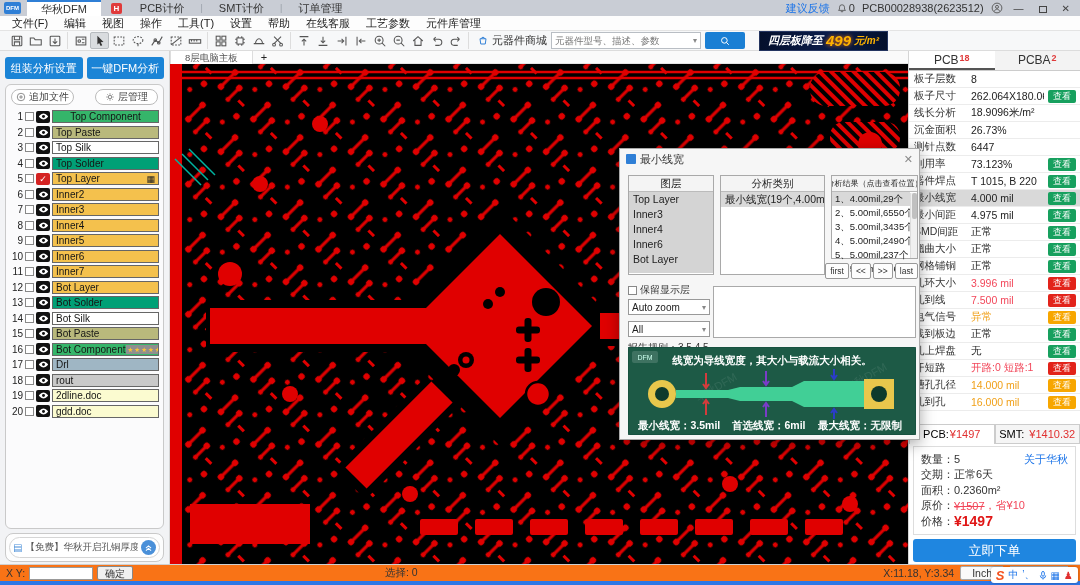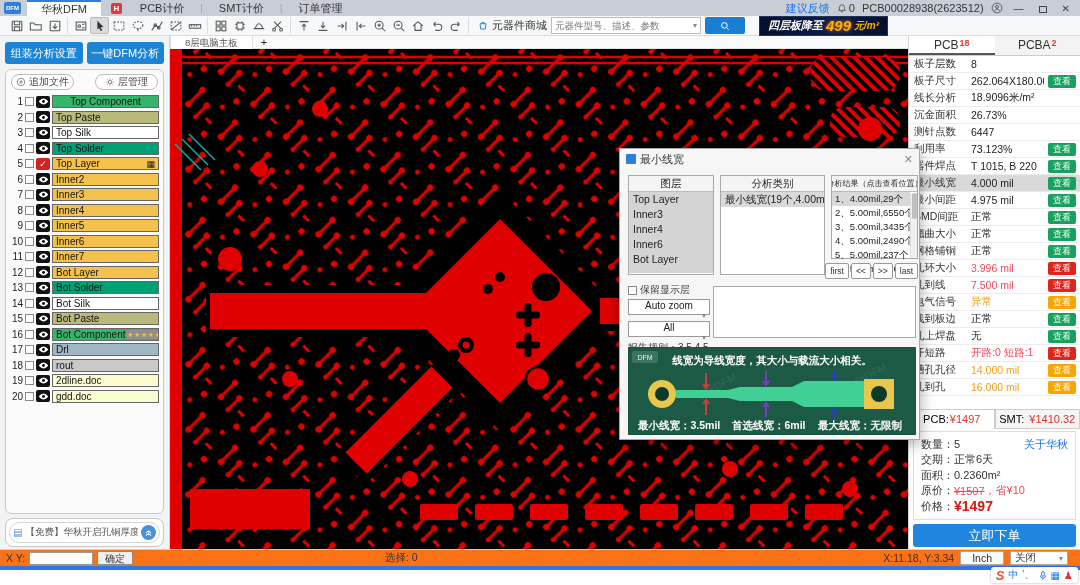--- a/index.html
+++ b/index.html
@@ -125,21 +125,21 @@
   .dlist-gray{background:#d4d4d4;height:calc(100% - 17px);}
   .ritem{line-height:14px;padding-left:3px;font-size:9.5px;white-space:nowrap;overflow:hidden;}
   .ritem.sel{background:#d9d9d9;}
   .dscroll{position:absolute;right:0;top:17px;bottom:0;width:7px;background:#f0f0f0;border-left:1px solid #ddd;}
   .dthumb{position:absolute;top:0;left:1px;width:5px;height:26px;background:#c0c0c0;border-radius:2px;}
   .pager{position:absolute;left:211px;top:114px;width:87px;display:flex;gap:2px;justify-content:flex-end;}
   .pgbtn{border:1px solid #999;background:#fdfdfd;border-radius:2px;font-size:8.5px;color:#333;padding:2px 4px;}
   .dchk{position:absolute;left:8px;top:134px;display:flex;align-items:center;gap:3px;font-size:10px;color:#333;}
   .dchk .box{width:9px;height:9px;border:1px solid #888;background:#fff;}
   .dselect{position:absolute;left:8px;width:82px;height:16px;border:1px solid #999;background:#fff;font-size:10px;color:#222;
-    display:flex;align-items:center;padding:0 3px;flex-direction:column;}
+    display:flex;align-items:center;padding:0 3px;}
   .dselect .caret{margin-left:auto;}
   .drule{position:absolute;left:8px;top:192px;font-size:10px;color:#333;}
   .dwhitebox{position:absolute;left:93px;top:137px;width:203px;height:52px;border:1px solid #a9a9a9;background:#fff;}
   .ddiagram{position:absolute;left:8px;top:198px;width:288px;height:88px;}
 
   
   .statusbar{height:17px;background:#f97316;border-top:1px solid #d0d0d0;display:flex;align-items:center;font-size:10.5px;color:#333;position:relative;z-index:10;}
   .sb-left{width:170px;display:flex;align-items:center;gap:4px;padding-left:6px;}
   .xyinput{width:64px;height:13px;border:1px solid #999;background:#fff;}
   .okbtn{border:1px solid #888;background:#f0f0f0;border-radius:2px;font-size:10px;padding:0 7px;height:14px;line-height:13px;}
@@ -183,20 +183,32 @@
           <circle cx="8" cy="8" r="6.5"></circle>
           <circle cx="8" cy="6.5" r="2"></circle>
           <path d="M4.5 12.5c.6-2 2-3 3.5-3s2.9 1 3.5 3"></path>
         </svg>
       <span class="winbtn">—</span>
       <span class="winbtn"><span class="maxbox"></span></span>
       <span class="winbtn">✕</span>
     </div>
   </div>
 
+  <div class="menubar" id="menu-items">
+      <span class="menu-item">文件(F)</span>
+      <span class="menu-item">编辑</span>
+      <span class="menu-item">视图</span>
+      <span class="menu-item">操作</span>
+      <span class="menu-item">工具(T)</span>
+      <span class="menu-item">设置</span>
+      <span class="menu-item">帮助</span>
+      <span class="menu-item">在线客服</span>
+      <span class="menu-item">工艺参数</span>
+      <span class="menu-item">元件库管理</span>
+    </div>
 
   <div class="toolbar">
     <div id="tool-groups" style="display:flex;align-items:center;">
         <div class="tgroup">
           <span class="tbtn">
             <svg viewBox="0 0 16 16">
               <rect x="2.5" y="2.5" width="11" height="11" rx="1"></rect>
               <path d="M5 2.5v4h6v-4M5 13V9h6v4"></path>
             </svg>
           </span>

